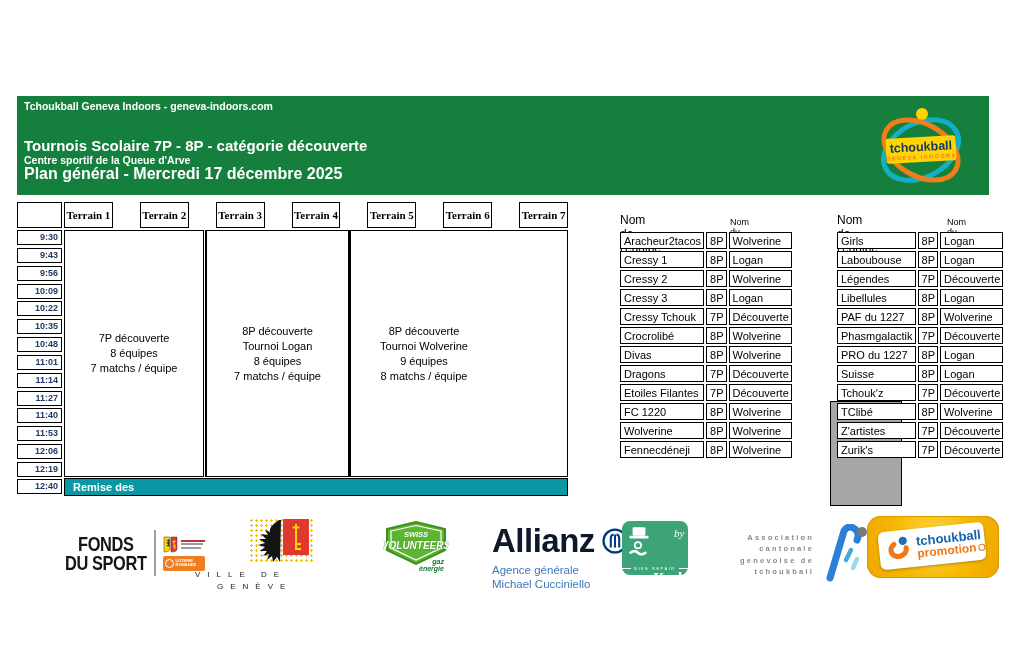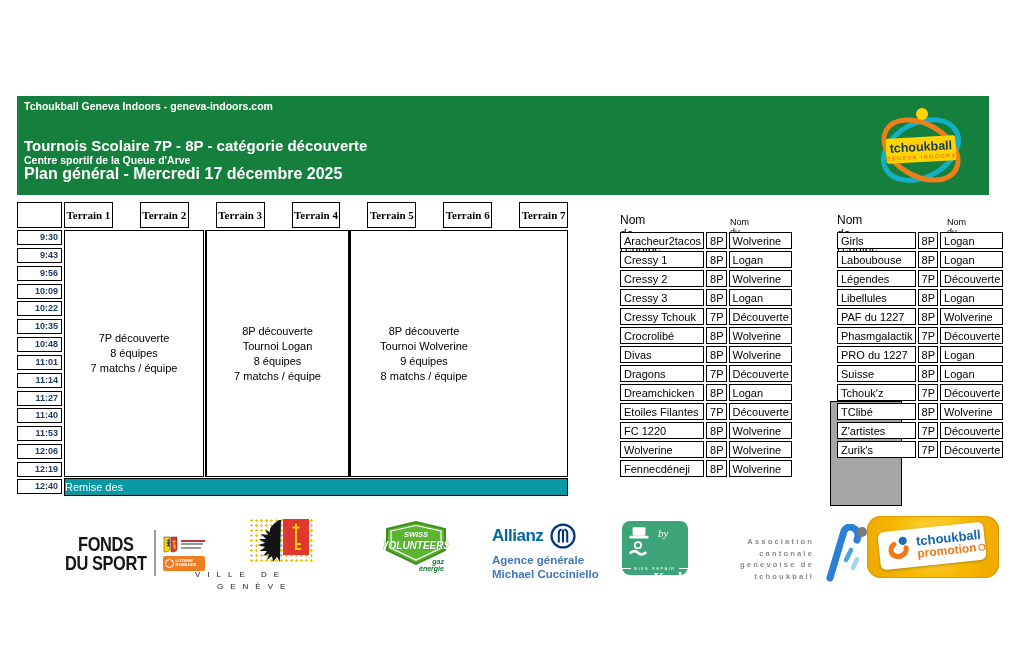--- a/index.html
+++ b/index.html
@@ -28,21 +28,21 @@
              background:#fff;font-size:9px;font-weight:bold;color:#1f3864;text-align:right;line-height:13px;padding-right:3px;}
   .blk{position:absolute;top:28px;height:247px;border:1px solid #000;box-sizing:border-box;background:#fff;
        display:flex;flex-direction:column;justify-content:center;text-align:center;line-height:15px;}
   .blkA{left:47px;width:140px;}
   .blkB{left:188px;width:144px;border-left:2px solid #000;}
   .blkC{left:332px;width:219px;border-left:2px solid #000;display:block;}
   .blkC .inner{position:absolute;left:0;top:0;bottom:0;width:146px;display:flex;flex-direction:column;justify-content:center;text-align:center;}
   .grayblock{position:absolute;left:479px;top:170px;width:72px;height:105px;background:#a6a6a6;
              border:1px solid #000;box-sizing:border-box;}
   .tealrow{position:absolute;left:47px;top:276px;width:504px;height:18px;background:#0a98a5;border:1px solid #000;
-           box-sizing:border-box;color:#fff;font-weight:normal;font-size:11px;line-height:16px;}
+           box-sizing:border-box;color:#fff;font-weight:bold;font-size:11px;line-height:16px;padding-left:8px;}
 
   
   .teamwrap{position:absolute;top:213px;}
   .tw-left{left:618px;} .tw-right{left:835px;}
   .thname{position:absolute;left:2px;top:0;font-size:12px;}
   .thtourn{position:absolute;left:112px;top:4px;font-size:9px;}
   table.teams{position:absolute;left:0;top:17px;border-collapse:separate;border-spacing:2px;}
   table.teams td{border:1px solid #000;height:14px;font-size:11px;vertical-align:bottom;
                  padding:0 2px 1px 3px;background:#fff;white-space:nowrap;}
   .tw-left td:nth-child(1){width:78px;} .tw-left td:nth-child(2){width:20px;} .tw-left td:nth-child(3){width:74px;}
@@ -68,32 +68,32 @@
   .ville .dots{position:absolute;left:0;top:0;width:66px;height:44px;
       background-image:radial-gradient(#f5c400 1.1px,rgba(0,0,0,0) 1.4px);background-size:5px 5px;}
   .ville .vtxt{position:absolute;font-size:8px;letter-spacing:7px;color:#222;}
   .v1{left:0;top:52px;} .v2{left:22px;top:64px;}
   
   .swiss{left:383px;top:520px;width:70px;height:52px;}
   .swiss .gaz{position:absolute;left:36px;top:38px;font-size:7px;font-weight:bold;font-style:italic;color:#0c7a2d;line-height:7px;text-align:right;}
   
   .allianz{left:492px;top:522px;}
   .allianz .row{display:flex;align-items:center;gap:6px;}
-  .allianz .word{font-size:17px;font-weight:bold;color:#0369a1;letter-spacing:-.5px;}
-  .allianz .sub{font-size:11.5px;color:#3f76ba;margin-top:3px;line-height:14px;font-weight:bold;}
+  .allianz .word{font-size:33px;font-weight:bold;color:#0f172a;letter-spacing:-.5px;}
+  .allianz .sub{font-size:11.5px;color:#3f76ba;margin-top:3px;line-height:14px;}
   
   .karl{left:622px;top:521px;width:66px;height:54px;background:#3ca478;border-radius:8px;color:#fff;}
   .karl svg{position:absolute;left:2px;top:4px;}
-  .karl .by{position:absolute;left:36px;top:6px;font-family:"Liberation Serif",serif;font-style:italic;font-size:11px;}
+  .karl .by{position:absolute;left:52px;top:6px;font-family:"Liberation Serif",serif;font-style:italic;font-size:11px;}
   .karl .name{position:absolute;left:30px;top:16px;font-family:"Liberation Serif",serif;font-style:italic;font-weight:bold;font-size:16px;margin-top:33px;}
   .karl .sub{position:absolute;left:0;right:0;bottom:4px;display:flex;align-items:center;justify-content:center;gap:3px;
              font-size:4px;letter-spacing:1.5px;}
   .karl .sub i{display:block;width:9px;height:1px;background:#fff;}
   
-  .acgt{left:718px;top:524px;display:flex;align-items:flex-end;gap:8px;}
+  .acgt{left:718px;top:524px;display:flex;align-items:center;gap:8px;}
   .acgt .lines{width:96px;text-align:right;font-size:7.5px;font-weight:bold;letter-spacing:2.2px;color:#8a8a8a;line-height:11.5px;padding-top:3px;}
   
   .promo{left:867px;top:516px;width:132px;height:62px;border-radius:14px;
          background:radial-gradient(circle at 50% 40%,#ffd94d 0%,#f6b800 55%,#efa400 100%);
          box-shadow:inset 0 0 0 1px #dd9a00;}
   .promo .card{position:absolute;left:12px;top:11px;width:106px;height:38px;background:#fff;border-radius:6px;
                transform:rotate(-6deg);box-shadow:0 1px 3px rgba(90,60,0,.45);
                display:flex;align-items:center;gap:5px;padding-left:7px;box-sizing:border-box;}
   .promo .pt1{font-size:13px;font-weight:bold;color:#1565ad;line-height:13px;}
   .promo .pt2{font-size:12px;font-weight:bold;color:#f07818;line-height:13px;display:flex;align-items:center;gap:2px;}
@@ -217,25 +217,20 @@
         <td>Divas</td>
         <td>8P</td>
         <td>Wolverine</td>
       </tr>
           <tr>
         <td>Dragons</td>
         <td>7P</td>
         <td>Découverte</td>
       </tr>
           <tr>
-        <td>Dreamchicken</td>
-        <td>8P</td>
-        <td>Logan</td>
-      </tr>
-          <tr>
         <td>Etoiles Filantes</td>
         <td>7P</td>
         <td>Découverte</td>
       </tr>
           <tr>
         <td>FC 1220</td>
         <td>8P</td>
         <td>Wolverine</td>
       </tr>
           <tr>

